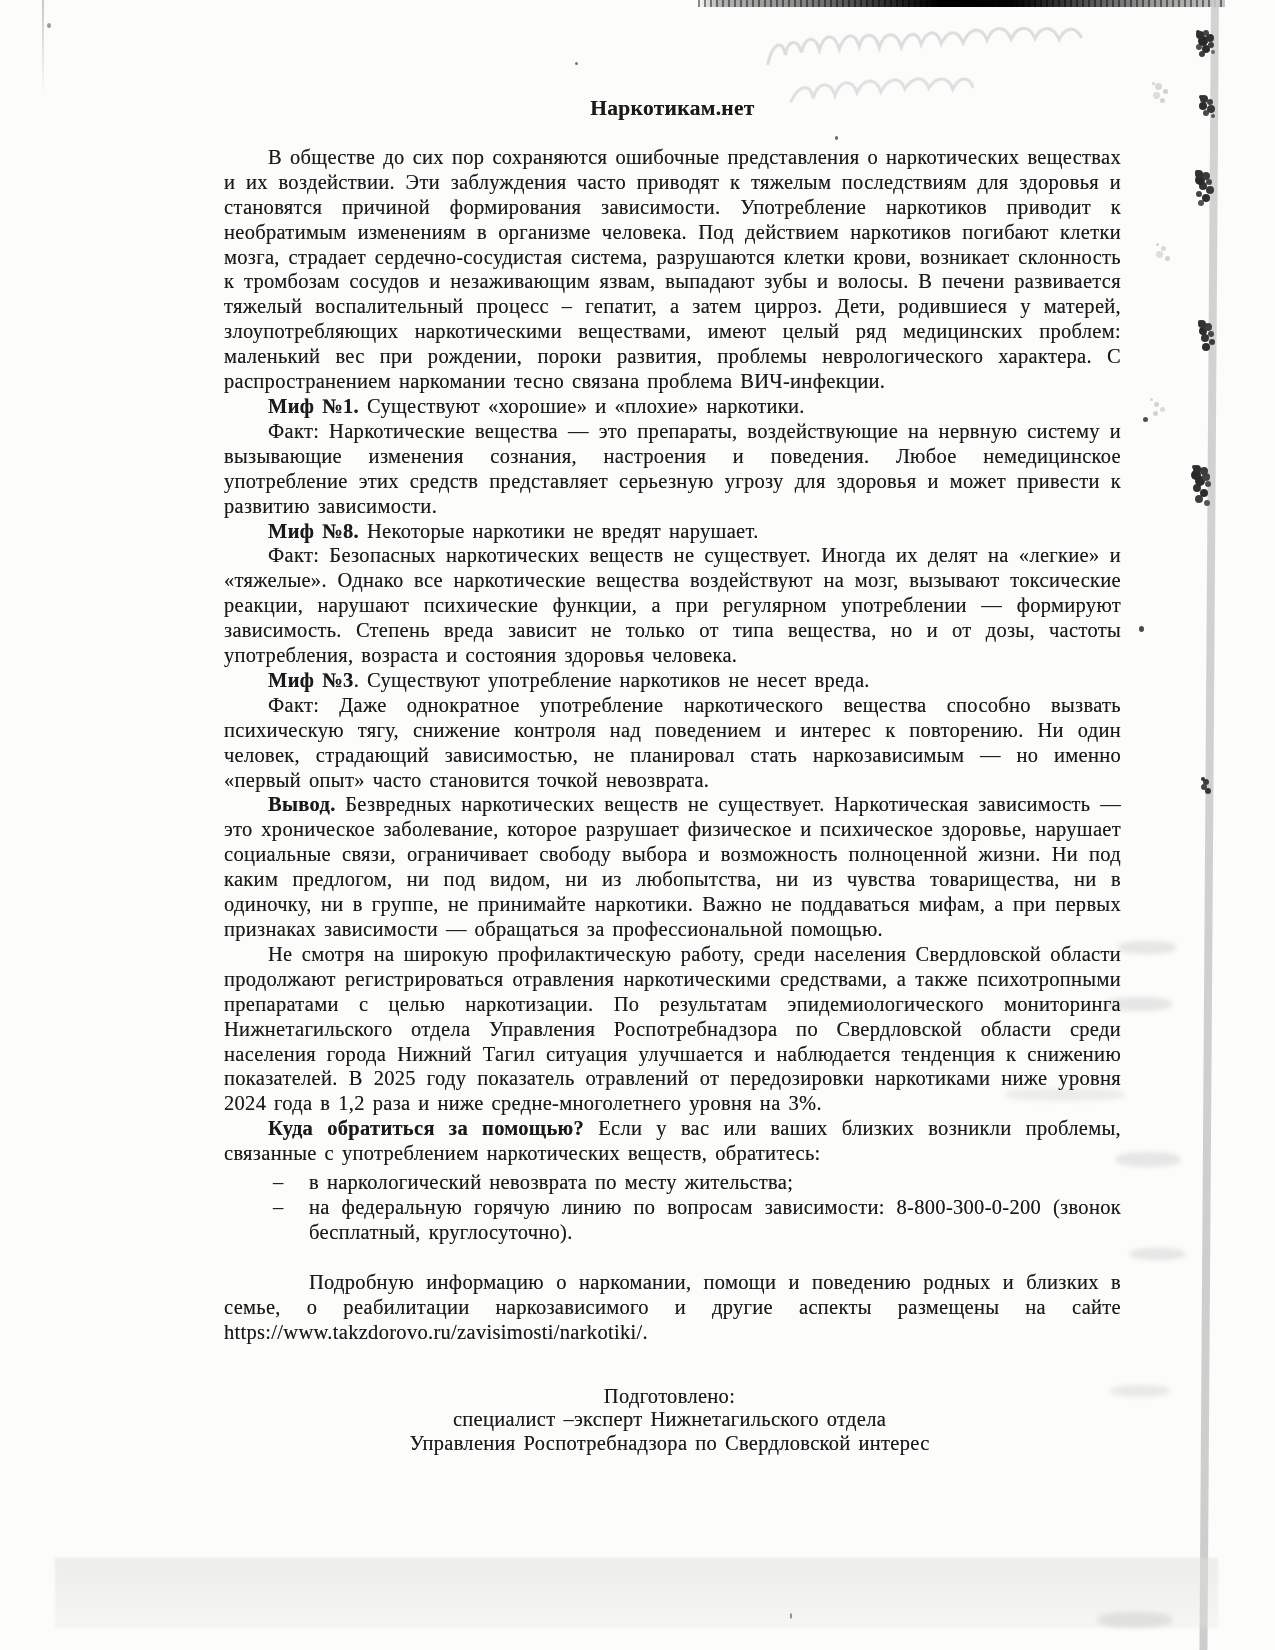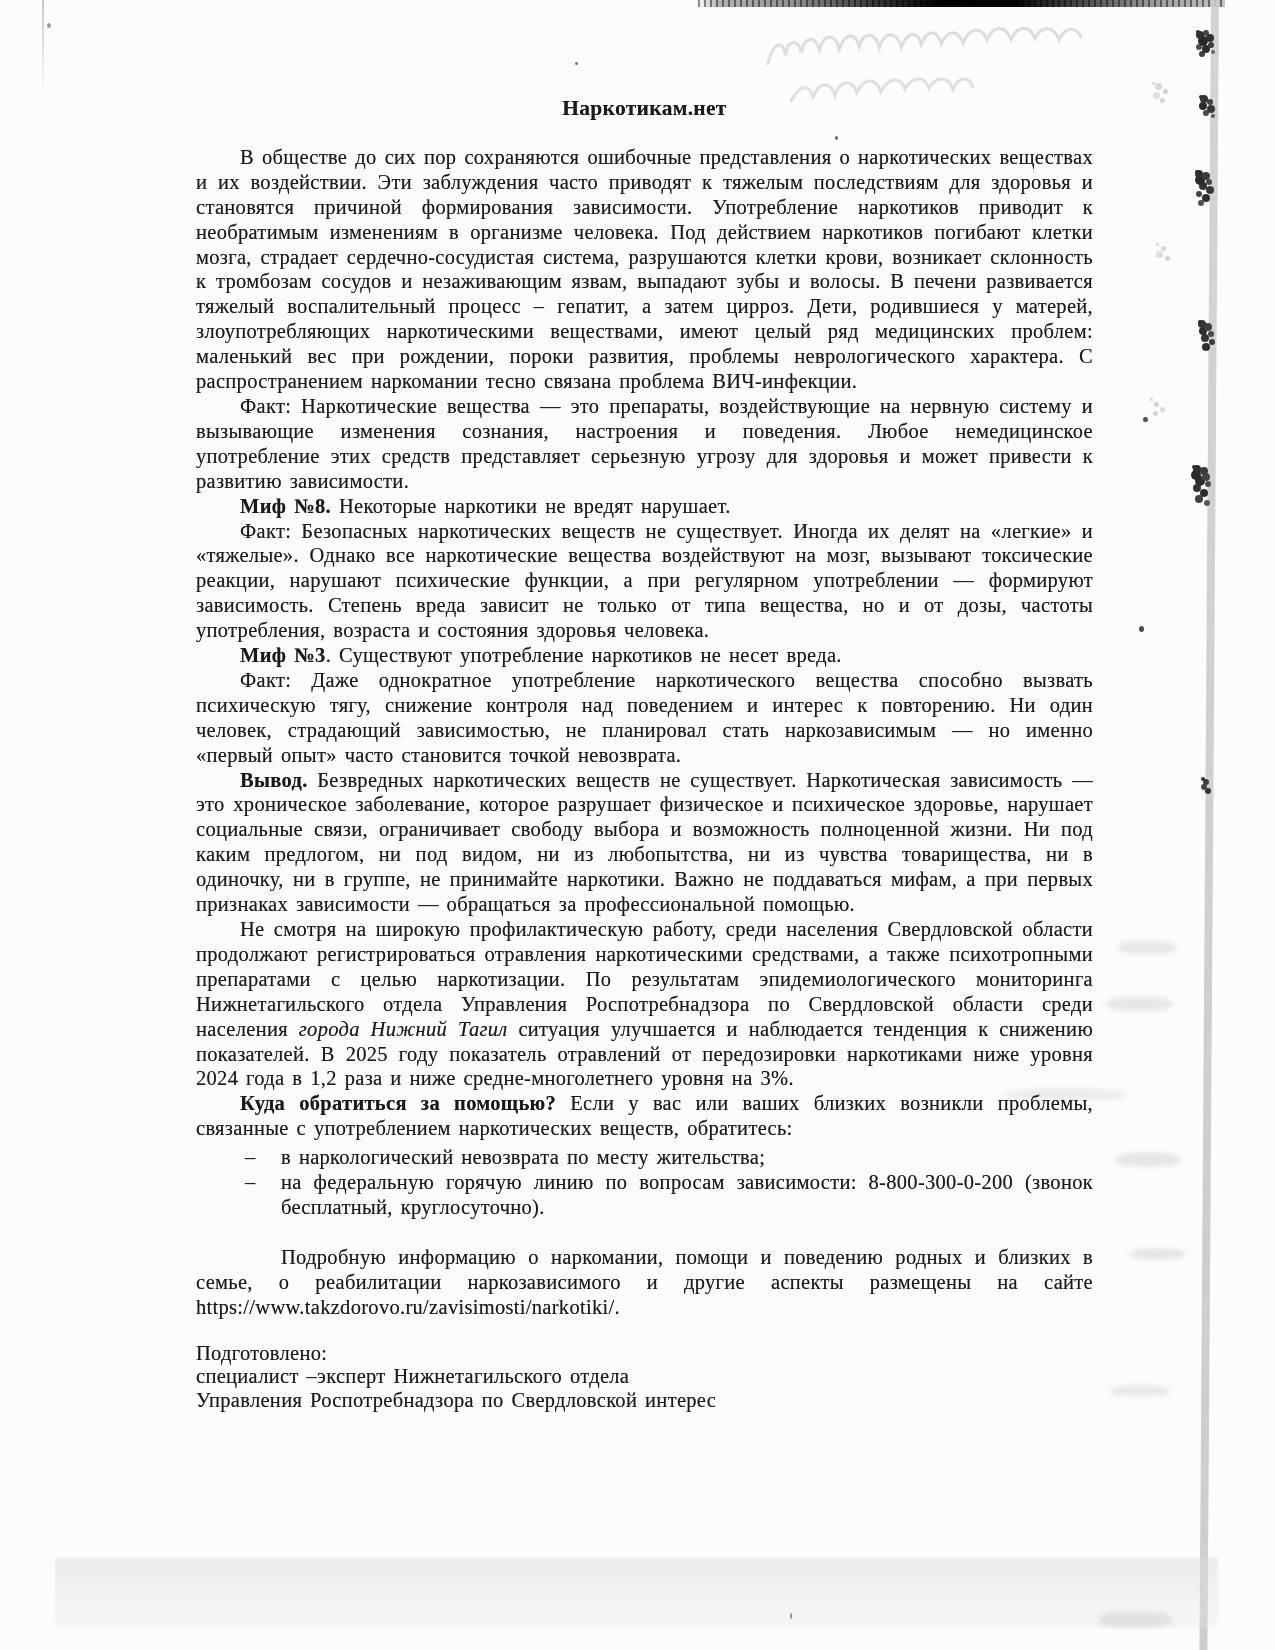--- a/index.html
+++ b/index.html
@@ -3,38 +3,38 @@
 <meta charset="utf-8">
 <style>
   html,body{margin:0;padding:0;}
   body{
     width:1275px;height:1650px;position:relative;overflow:hidden;
     background:#fcfcfb;
     font-family:"Liberation Serif", serif;
   }
   
   .content{
-    position:absolute;left:196px;top:96px;width:897px;
+    position:absolute;left:224px;top:96px;width:897px;
     color:#1a1a1a;font-size:20.5px;line-height:24.9px;
     letter-spacing:0.3px;word-spacing:2.5px;
     text-shadow:0 0 0.5px rgba(25,25,25,0.55);
   }
   .doc-title{
     font-size:21.5px;font-weight:bold;text-align:center;
     margin:0 0 24px 0;
   }
   .content p{margin:0;text-align:justify;text-indent:44px;}
   .b{font-weight:bold;}
-  .it{font-style:italic;}
+  .it{}
   .help-list{margin:4px 0 0 49px;}
   .help-list .li{display:flex;}
   .help-list .marker{flex:0 0 36px;width:36px;text-indent:0;}
   .help-list .li-text{flex:1;text-align:justify;}
   p.info{text-indent:85px;margin-top:25px;}
-  .signature{margin-top:22px;text-align:left;padding-right:6px;line-height:23.5px;}
+  .signature{margin-top:40px;text-align:center;padding-right:6px;line-height:23.5px;}
   
   .art{position:absolute;pointer-events:none;}
   .scan-bar{
     left:698px;top:0;width:527px;height:7px;
     background:
       repeating-linear-gradient(90deg, rgba(0,0,0,.45) 0 2px, rgba(0,0,0,0) 2px 6px),
       linear-gradient(90deg, rgba(90,90,90,0) 0%, rgba(90,90,90,.45) 4%,
         rgba(55,55,55,.55) 18%, rgba(25,25,25,.85) 33%, #000 46%, #060606 60%,
         rgba(25,25,25,.8) 72%, rgba(70,70,70,.55) 86%, rgba(115,115,115,.4) 100%);
   }
@@ -116,20 +116,21 @@
 <div class="art speck s4"></div>
 <div class="art speck s5"></div>
 <div class="art speck s6"></div>
 
 <div class="content">
 
   <h1 class="doc-title">Наркотикам.нет</h1>
 
   <p><span>В обществе до сих пор сохраняются ошибочные представления о наркотических веществах и их воздействии. Эти заблуждения часто приводят к тяжелым последствиям для здоровья и становятся причиной формирования зависимости. Употребление наркотиков приводит к необратимым изменениям в организме человека. Под действием наркотиков погибают клетки мозга, страдает сердечно-сосудистая система, разрушаются клетки крови, возникает склонность к тромбозам сосудов и незаживающим язвам, выпадают зубы и волосы. В печени развивается тяжелый воспалительный процесс – гепатит, а затем цирроз. Дети, родившиеся у матерей, злоупотребляющих наркотическими веществами, имеют целый ряд медицинских проблем: маленький вес при рождении, пороки развития, проблемы неврологического характера. С распространением наркомании тесно связана проблема ВИЧ-инфекции.</span></p>
 
+  <p><span class="b">Миф №1.</span><span> Существуют «хорошие» и «плохие» наркотики.</span></p>
 
   <p><span>Факт: Наркотические вещества — это препараты, воздействующие на нервную систему и вызывающие изменения сознания, настроения и поведения. Любое немедицинское употребление этих средств представляет серьезную угрозу для здоровья и может привести к развитию зависимости.</span></p>
 
   <p><span class="b">Миф №8.</span><span> Некоторые наркотики не вредят нарушает.</span></p>
 
   <p><span>Факт: Безопасных наркотических веществ не существует. Иногда их делят на «легкие» и «тяжелые». Однако все наркотические вещества воздействуют на мозг, вызывают токсические реакции, нарушают психические функции, а при регулярном употреблении — формируют зависимость. Степень вреда зависит не только от типа вещества, но и от дозы, частоты употребления, возраста и состояния здоровья человека.</span></p>
 
   <p><span class="b">Миф №3</span><span>. Существуют употребление наркотиков не несет вреда.</span></p>
 
   <p><span>Факт: Даже однократное употребление наркотического вещества способно вызвать психическую тягу, снижение контроля над поведением и интерес к повторению. Ни один человек, страдающий зависимостью, не планировал стать наркозависимым — но именно «первый опыт» часто становится точкой невозврата.</span></p>

